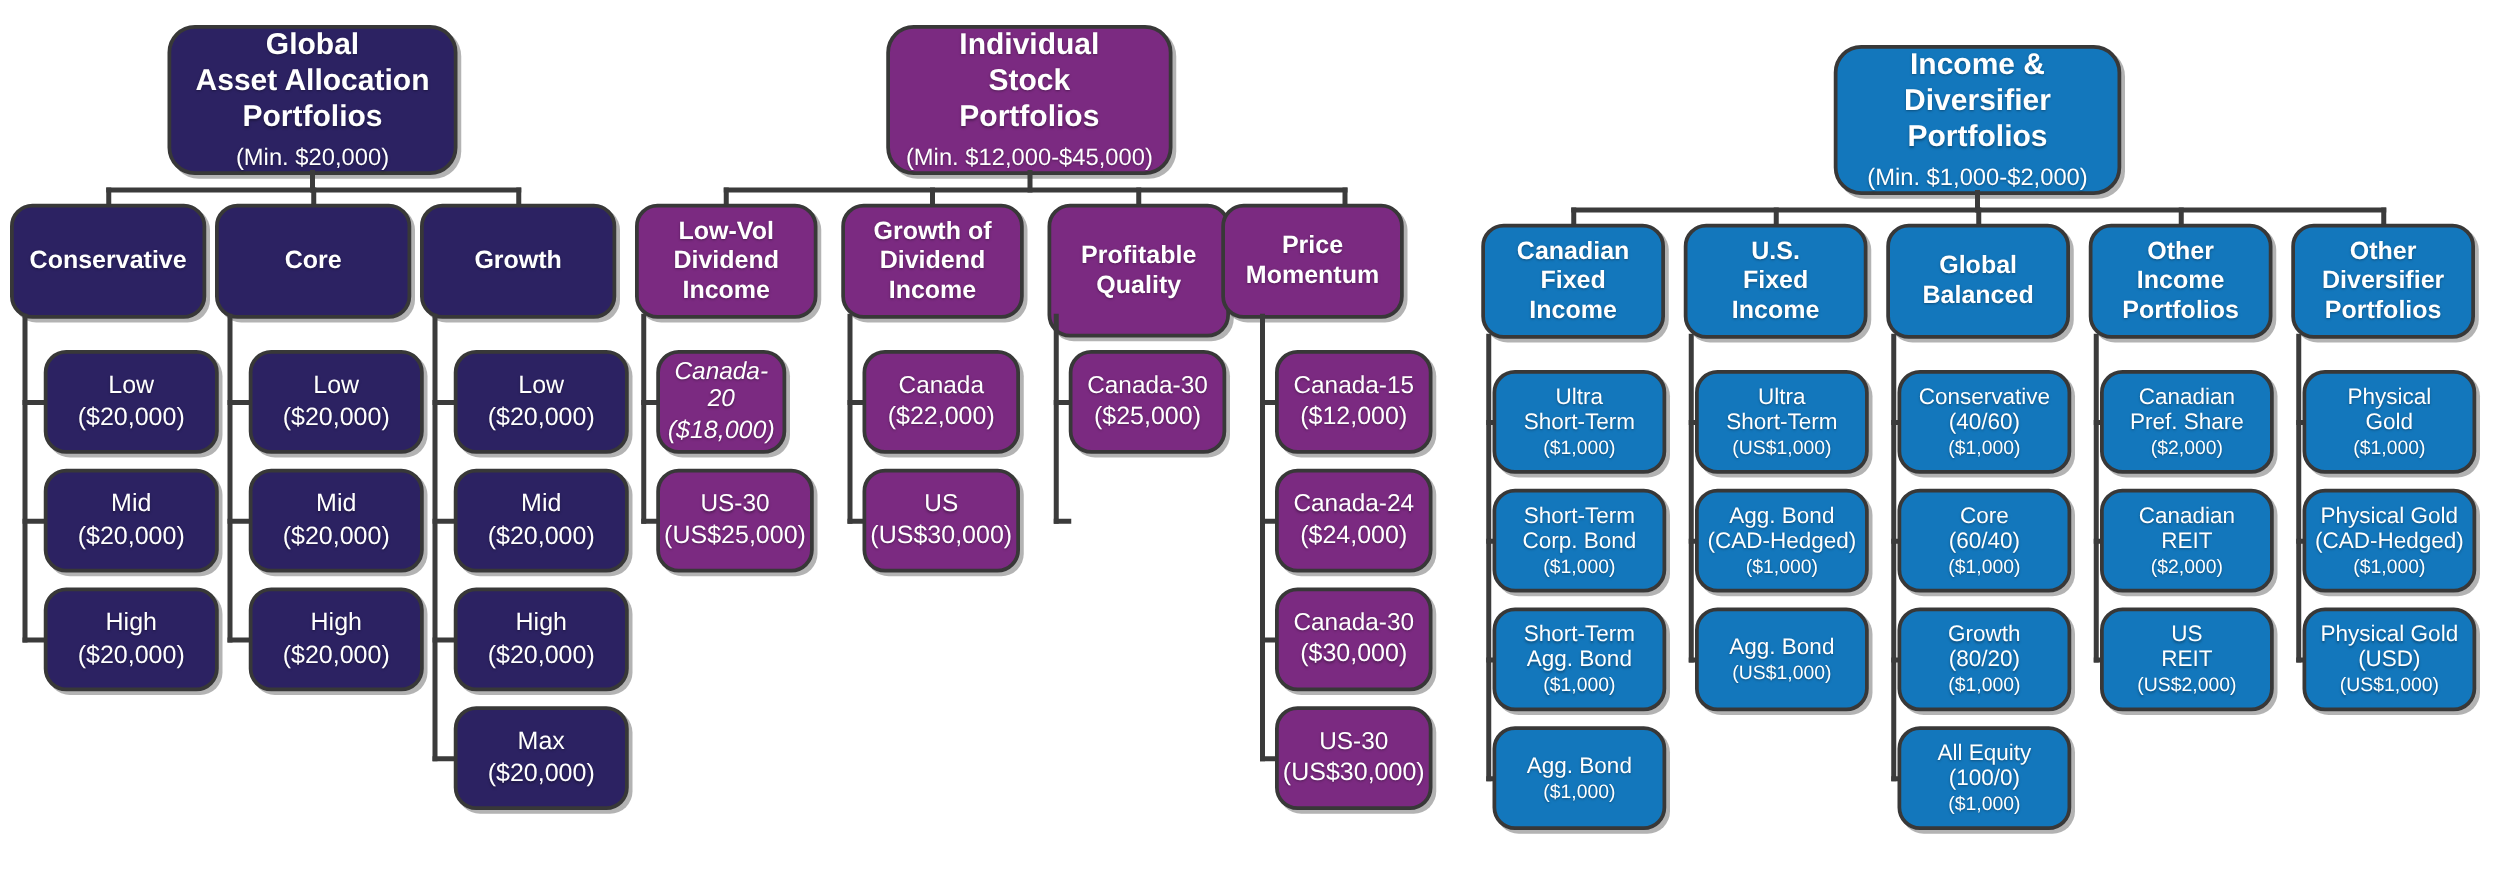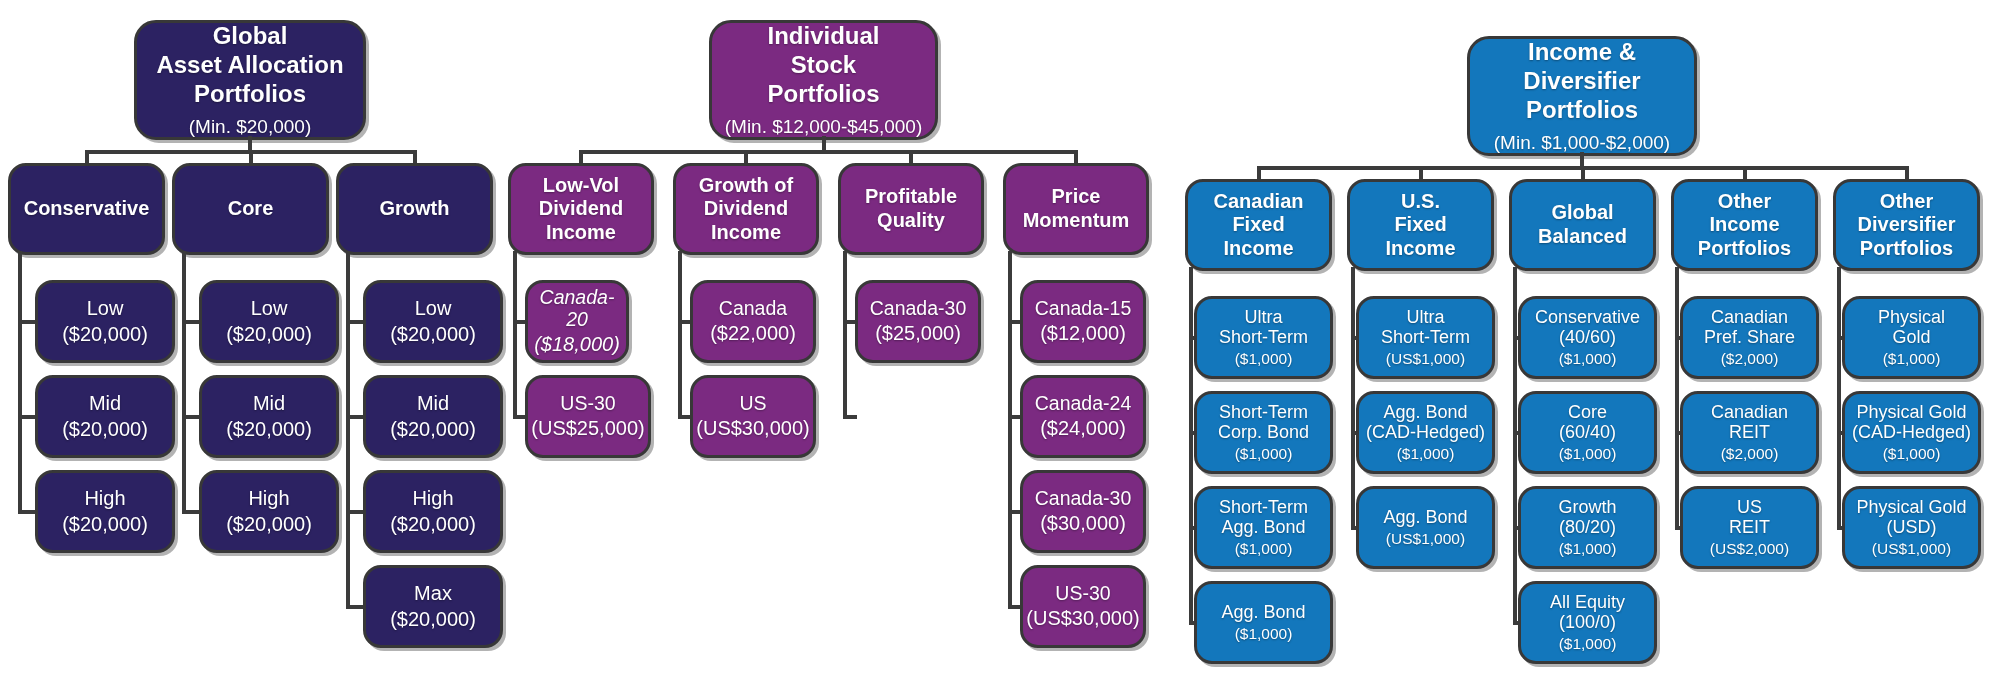--- a/index.html
+++ b/index.html
@@ -145,32 +145,32 @@
       <div class="line" style="left: 170px; top: 319.5px; width: 14px; height: 4px;"></div>
       <div class="box leaf" style="left: 182px; top: 280px; width: 126px; height: 83px; background: rgb(123, 42, 129);">
         <div class="leaf-name">Canada</div>
         <div class="leaf-amount">($22,000)</div>
       </div>
       <div class="line" style="left: 170px; top: 414.5px; width: 14px; height: 4px;"></div>
       <div class="box leaf" style="left: 182px; top: 375px; width: 126px; height: 83px; background: rgb(123, 42, 129);">
         <div class="leaf-name">US</div>
         <div class="leaf-amount">(US$30,000)</div>
       </div>
-      <div class="box header-box" style="left: 330px; top: 163px; width: 146px; height: 92px; background: rgb(123, 42, 129);">
+      <div class="box header-box" style="left: 330px; top: 163px; width: 146px; height: 107px; background: rgb(123, 42, 129);">
         <div class="header-label">Profitable
 Quality</div>
       </div>
       <div class="line" style="left: 335px; top: 251px; width: 4px; height: 167.5px;"></div>
       <div class="line" style="left: 335px; top: 319.5px; width: 14px; height: 4px;"></div>
       <div class="box leaf" style="left: 347px; top: 280px; width: 126px; height: 83px; background: rgb(123, 42, 129);">
         <div class="leaf-name">Canada-30</div>
         <div class="leaf-amount">($25,000)</div>
       </div>
       <div class="line" style="left: 335px; top: 414.5px; width: 14px; height: 4px;"></div>
-      <div class="box header-box" style="left: 495px; top: 163px; width: 146px; height: 92px; background: rgb(123, 42, 129);">
+      <div class="box header-box" style="left: 469px; top: 163px; width: 146px; height: 92px; background: rgb(123, 42, 129);">
         <div class="header-label">Price
 Momentum</div>
       </div>
       <div class="line" style="left: 500px; top: 251px; width: 4px; height: 357.5px;"></div>
       <div class="line" style="left: 500px; top: 319.5px; width: 14px; height: 4px;"></div>
       <div class="box leaf" style="left: 512px; top: 280px; width: 126px; height: 83px; background: rgb(123, 42, 129);">
         <div class="leaf-name">Canada-15</div>
         <div class="leaf-amount">($12,000)</div>
       </div>
       <div class="line" style="left: 500px; top: 414.5px; width: 14px; height: 4px;"></div>

